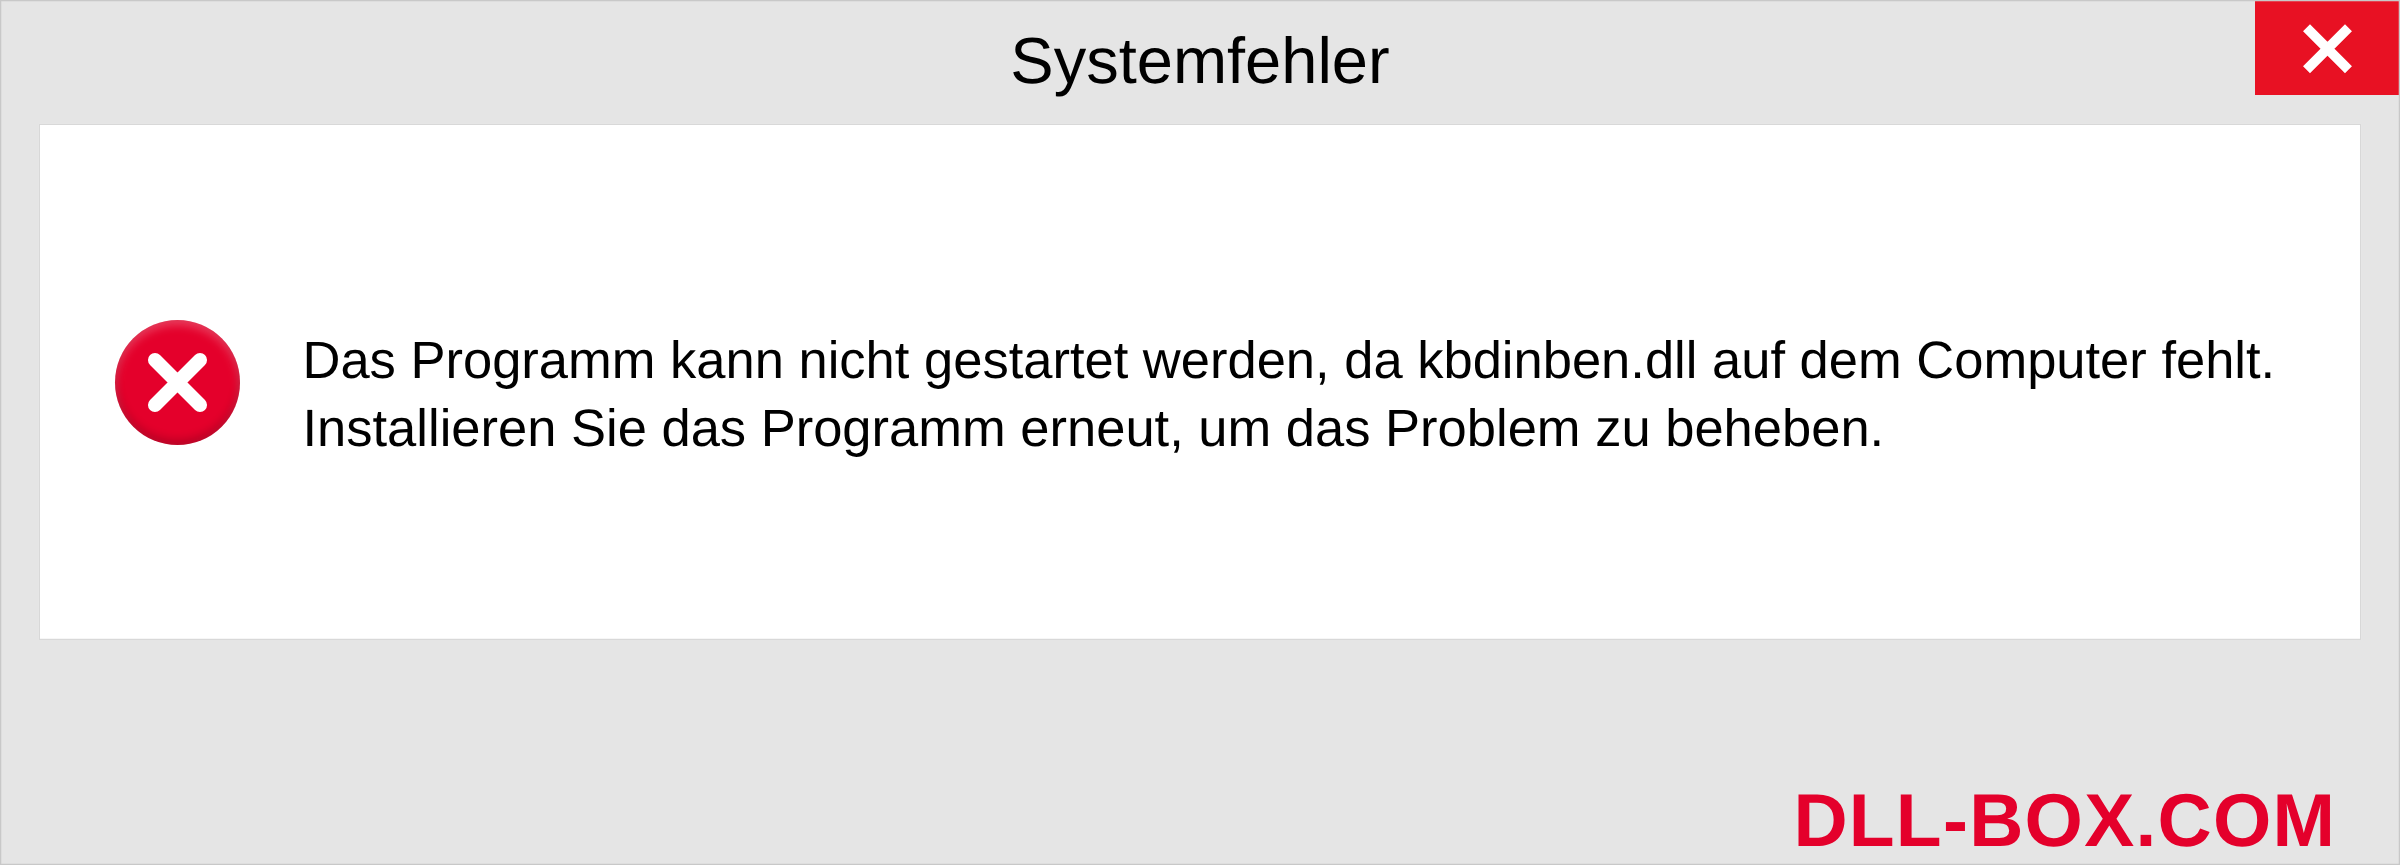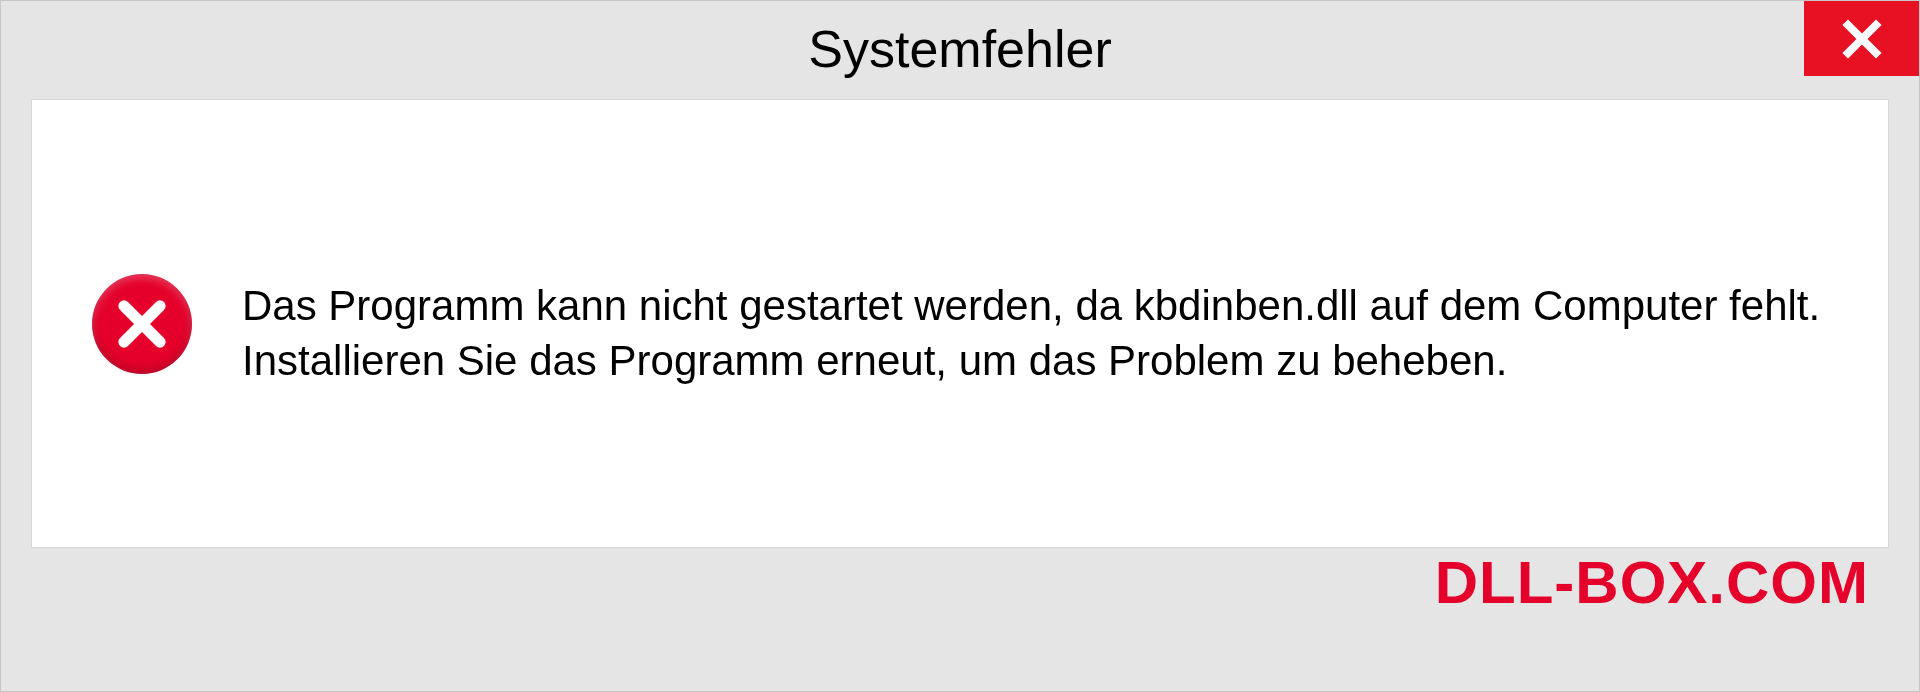--- a/index.html
+++ b/index.html
@@ -77,23 +77,23 @@
       height: 54px;
     }
     .message-text {
       font-size: 42px;
       line-height: 1.3;
       color: #000;
       font-weight: 400;
       margin-top: 20px;
     }
     .footer {
-      height: 143px;
+      height: 179px;
       display: flex;
-      align-items: flex-start;
+      align-items: flex-end;
       justify-content: flex-end;
       padding: 0 50px;
       gap: 40px;
     }
     .watermark {
       font-size: 60px;
       font-weight: 900;
       color: #e4002b;
       letter-spacing: 1px;
       font-family: Arial, sans-serif;

